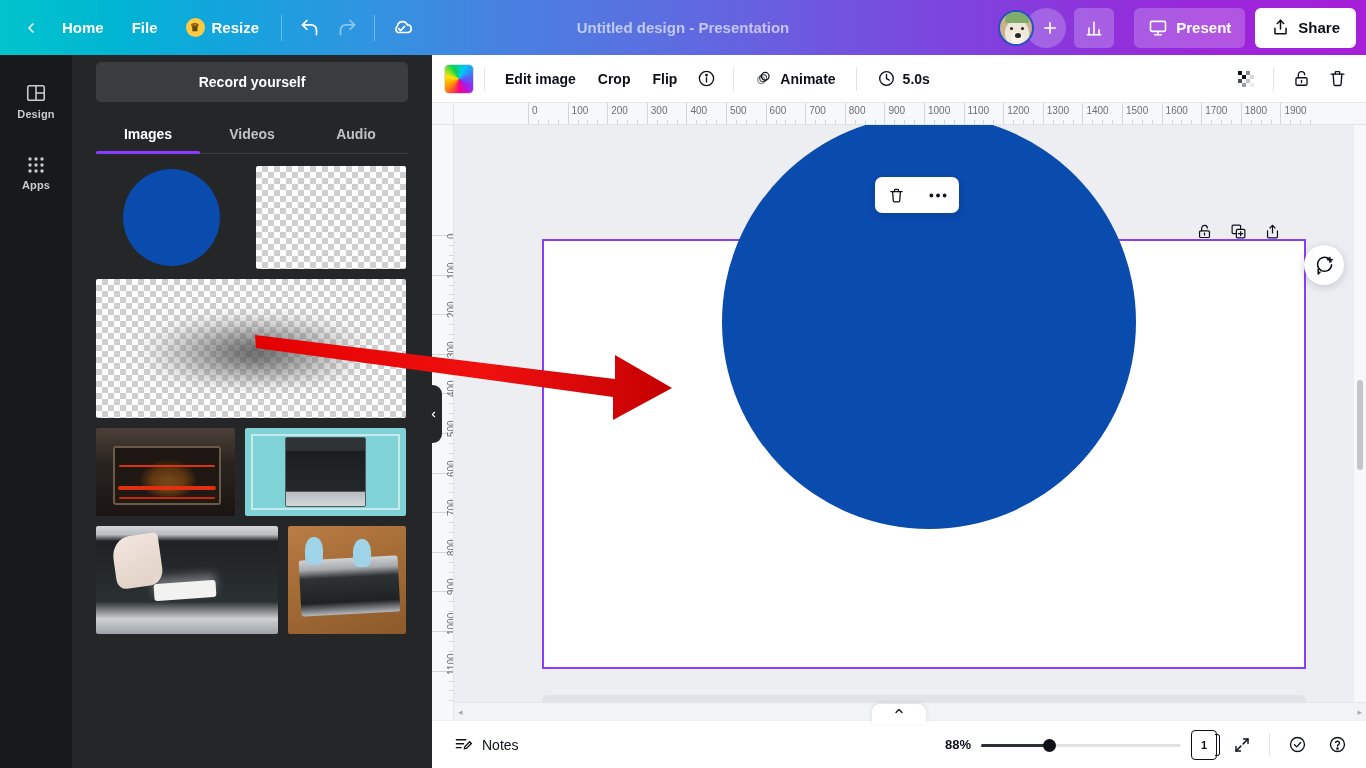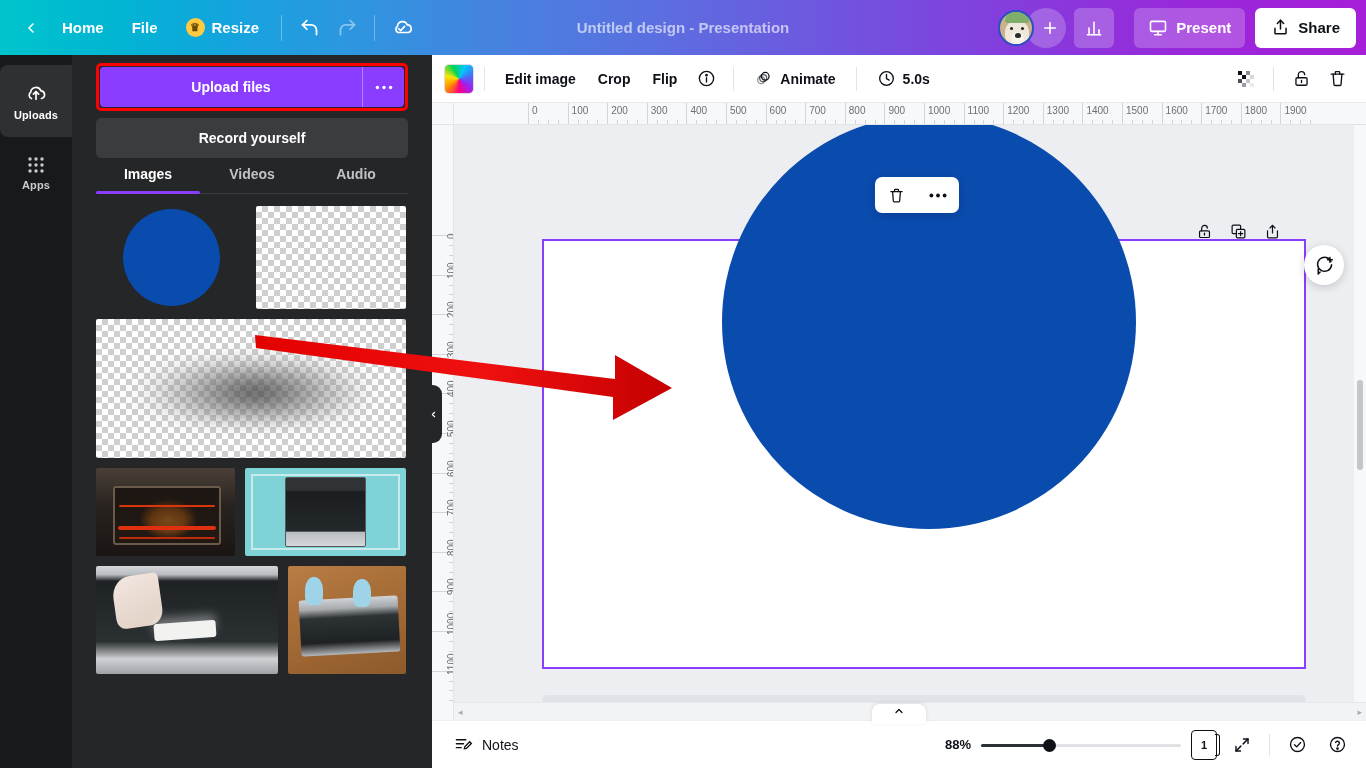--- a/index.html
+++ b/index.html
@@ -150,21 +150,21 @@
     display: flex; align-items: center; justify-content: center;
     font-size: 17px; letter-spacing: 2px; border-radius: 0 4px 4px 0;
     cursor: pointer; border-left: 1px solid rgba(255,255,255,0.35);
   }
   .record-btn {
     margin: 7px 24px 0 24px; height: 40px; background: #3b3c3f; color: #fff;
     display: flex; align-items: center; justify-content: center;
     font-size: 14px; font-weight: bold; border-radius: 5px; cursor: pointer;
   }
   .tabs {
-    margin: 0 24px 0 24px; display: flex; gap: 0;
+    margin: 16px 24px 0 24px; display: flex; gap: 0;
     border-bottom: 1px solid #3a3b3e;
   }
   .tab {
     flex: 1; text-align: center; padding: 8px 0 11px 0; color: #c0c2c6;
     font-size: 14px; font-weight: bold; cursor: pointer; position: relative;
   }
   .tab.active { color: #fff; }
   .tab.active::after {
     content: ''; position: absolute; left: 0; right: 0; bottom: -1px;
     height: 3px; background: #8B3DFF; border-radius: 2px;
@@ -511,58 +511,46 @@
             <path d="M5 13v6a1 1 0 0 0 1 1h12a1 1 0 0 0 1-1v-6"></path>
             <polyline points="8 7 12 3 16 7"></polyline>
             <line x1="12" y1="3" x2="12" y2="14"></line>
           </svg>
         <span>Share</span>
       </div>
     </div>
   </div>
 
   <div class="rail">
-    <div class="rail-item active">
-      <svg width="24" height="24" viewBox="0 0 24 24" fill="none" stroke="currentColor" stroke-width="1.7" stroke-linecap="round" stroke-linejoin="round">
-          <path d="M17.5 17.5a3.9 3.9 0 0 0-.6-7.7 5.3 5.3 0 0 0-10.2 1.3 3.7 3.7 0 0 0 .8 6.4"></path>
-          <polyline points="9.4 13.2 12 10.6 14.6 13.2"></polyline>
-          <line x1="12" y1="10.6" x2="12" y2="18.2"></line>
+    <div class="rail-item">
+      <svg width="22" height="22" viewBox="0 0 24 24" fill="none" stroke="currentColor" stroke-width="1.7">
+          <rect x="3" y="4" width="18" height="16" rx="2"></rect>
+          <line x1="12" y1="4" x2="12" y2="20"></line>
+          <line x1="12" y1="12" x2="21" y2="12"></line>
         </svg>
-      <span class="rail-label">Uploads</span>
+      <span class="rail-label">Design</span>
     </div>
     <div class="rail-item">
       <svg width="20" height="20" viewBox="0 0 20 20" fill="currentColor">
           <circle cx="4" cy="4" r="1.7"></circle>
           <circle cx="10" cy="4" r="1.7"></circle>
           <circle cx="16" cy="4" r="1.7"></circle>
           <circle cx="4" cy="10" r="1.7"></circle>
           <circle cx="10" cy="10" r="1.7"></circle>
           <circle cx="16" cy="10" r="1.7"></circle>
           <circle cx="4" cy="16" r="1.7"></circle>
           <circle cx="10" cy="16" r="1.7"></circle>
           <circle cx="16" cy="16" r="1.7"></circle>
         </svg>
       <span class="rail-label">Apps</span>
     </div>
   </div>
 
   <div class="panel">
 
-    <div class="upload-row-wrap">
-      <div class="upload-btn">
-        <span>Upload files</span>
-      </div>
-      <div class="upload-more">
-        <svg width="18" height="5" viewBox="0 0 18 5" fill="currentColor">
-            <circle cx="2.4" cy="2.5" r="1.7"></circle>
-            <circle cx="9" cy="2.5" r="1.7"></circle>
-            <circle cx="15.6" cy="2.5" r="1.7"></circle>
-          </svg>
-      </div>
-    </div>
 
     <div class="record-btn">
       <span>Record yourself</span>
     </div>
 
     <div class="tabs">
       <div class="tab active">
         <span>Images</span>
       </div>
       <div class="tab">

